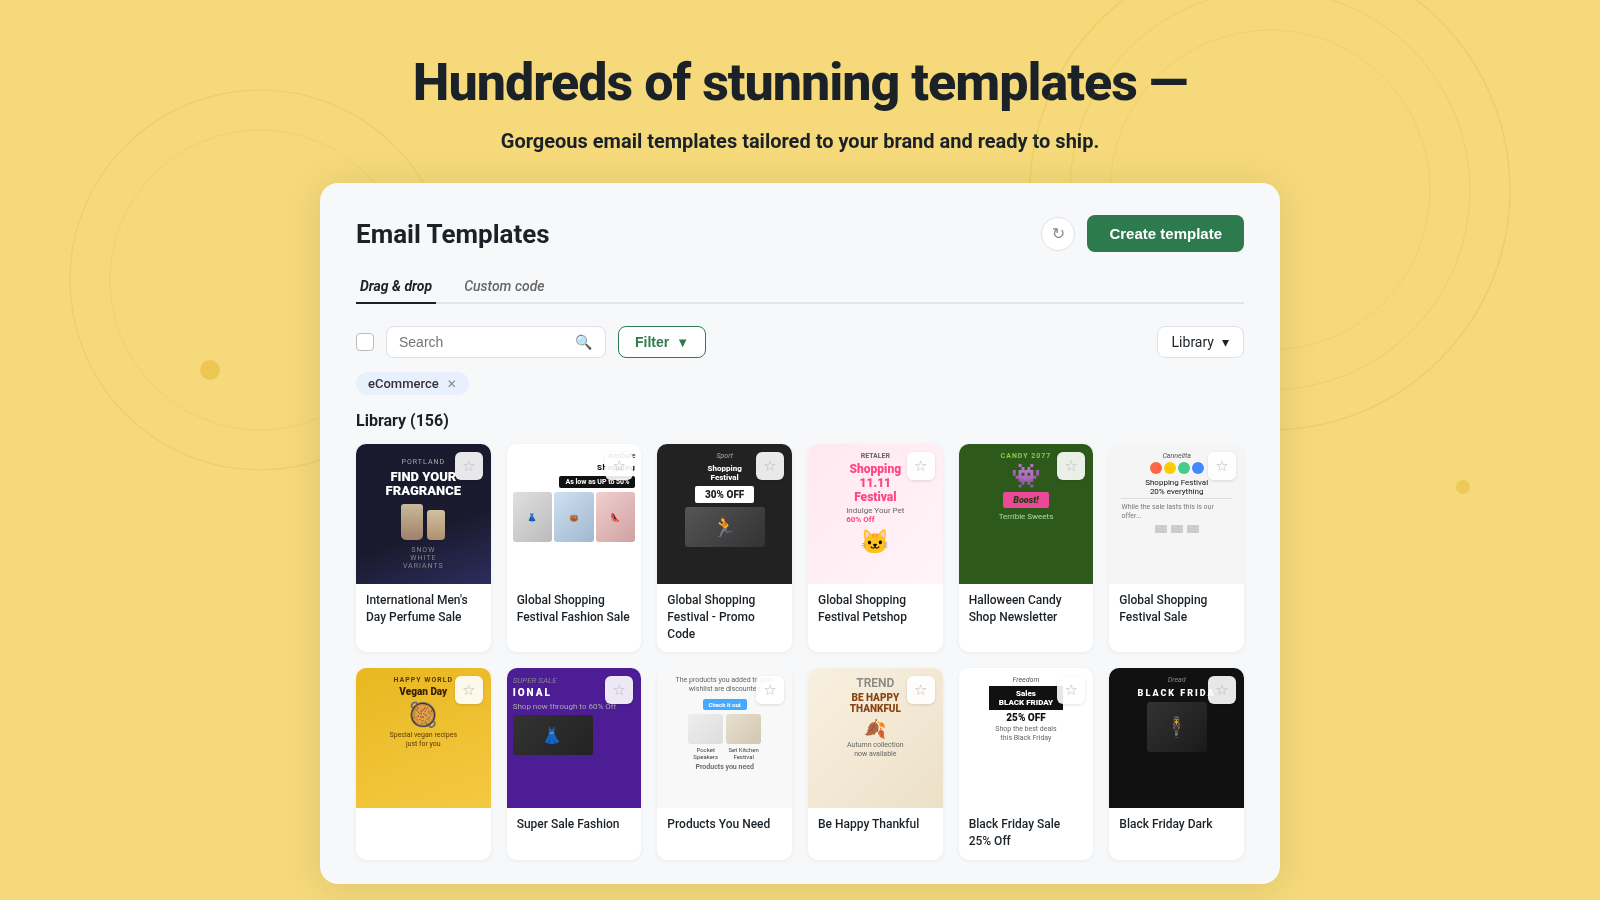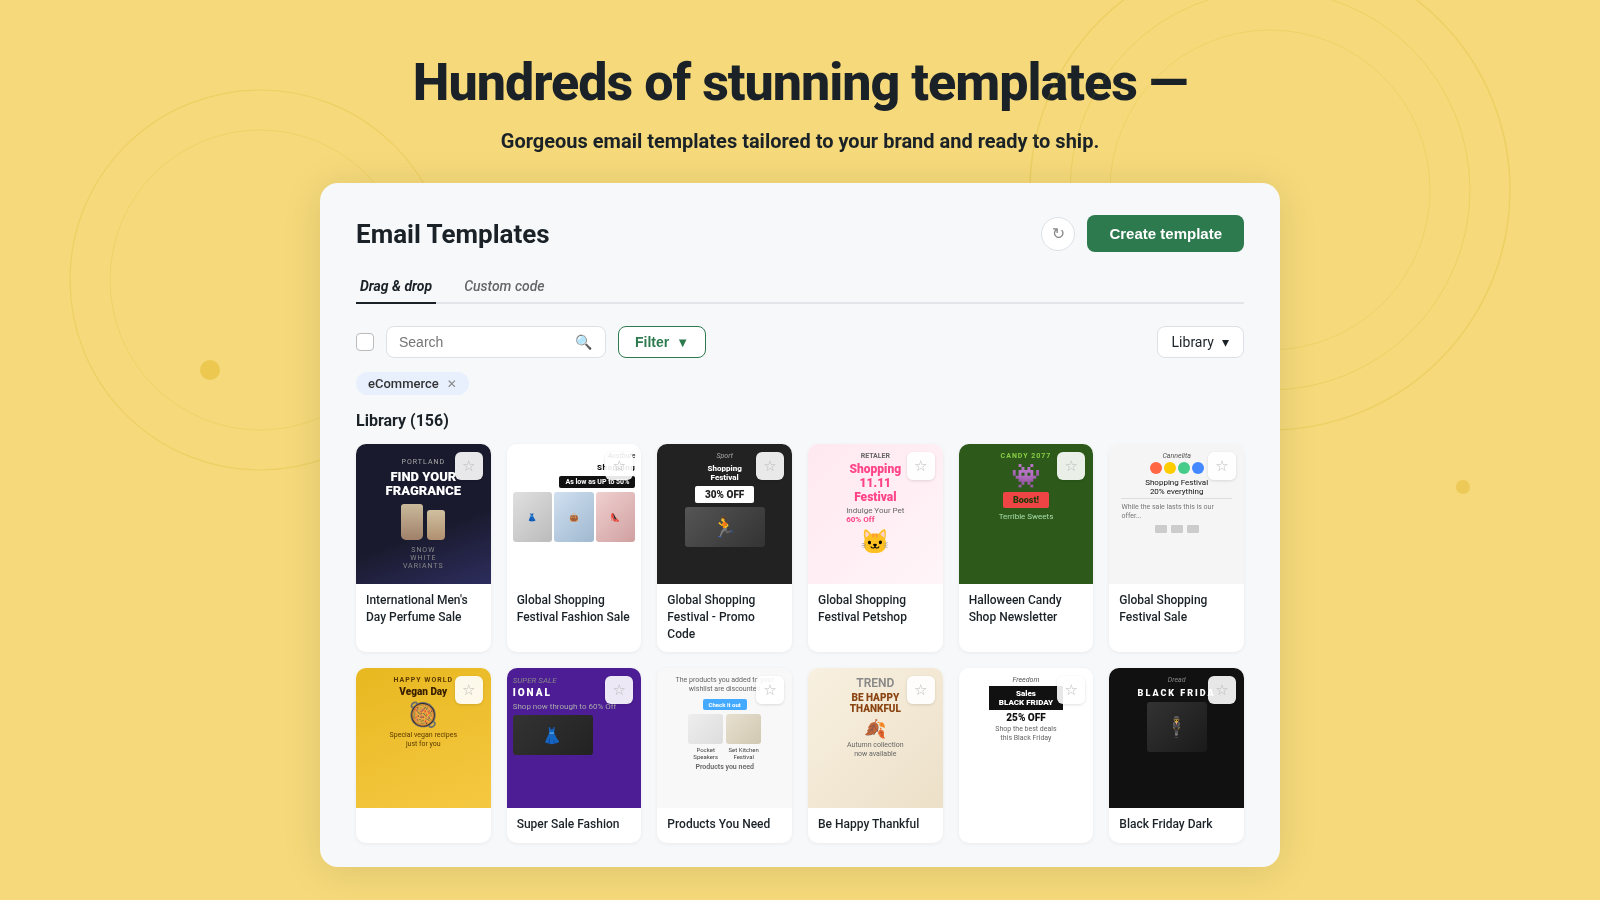--- a/index.html
+++ b/index.html
@@ -372,21 +372,21 @@
         <div style="font-size:24px;">🐱</div>
         <button class="star-btn">☆</button>
       </div>
       <div class="template-name">Global Shopping Festival Petshop</div>
     </div>
 
     <div class="template-card">
       <div class="template-thumb-placeholder tmpl-5" style="background:#2d5a1b; flex-direction:column; justify-content:flex-start; align-items:center; padding:8px 6px 4px;">
         <div style="font-size:7px; color:#88cc44; font-weight:700; letter-spacing:1px; margin-bottom:2px;">CANDY 2077</div>
         <div style="font-size:24px; margin-bottom:2px;">👾</div>
-        <div style="background:#ef4444; color:#1a3a0a; font-size:9px; font-weight:900; padding:3px 10px; border-radius:2px; margin-bottom:4px;">Boost!</div>
+        <div style="background:#ec4899; color:#1a3a0a; font-size:9px; font-weight:900; padding:3px 10px; border-radius:2px; margin-bottom:4px;font-style:italic;">Boost!</div>
         <div style="font-size:8px; color:#aaddaa; text-align:center;">Terrible Sweets</div>
         <button class="star-btn">☆</button>
       </div>
       <div class="template-name">Halloween Candy Shop Newsletter</div>
     </div>
 
     <div class="template-card">
       <div class="template-thumb-placeholder tmpl-6" style="background:#f5f5f5; flex-direction:column; justify-content:flex-start; align-items:center; padding:8px 6px 4px;">
         <div style="font-size:7px; color:#555; font-style:italic; margin-bottom:2px;">Cannelita</div>
         <div style="display:flex; gap:2px; justify-content:center; flex-wrap:wrap; margin-bottom:4px;">
@@ -465,20 +465,21 @@
     </div>
 
     <div class="template-card">
       <div class="template-thumb-placeholder" style="background:#fff; flex-direction:column; justify-content:flex-start; align-items:center; padding:8px 6px 4px;">
         <div style="font-size:7px; color:#555; font-style:italic; margin-bottom:2px;">Freedom</div>
         <div style="background:#111; color:#fff; font-size:8px; font-weight:900; padding:3px 10px; border-radius:0; text-align:center; margin-bottom:2px;">Sales<br>BLACK FRIDAY</div>
         <div style="font-size:10px; font-weight:900; color:#111; margin-bottom:2px;">25% OFF</div>
         <div style="font-size:7px; color:#666; text-align:center; line-height:1.3;">Shop the best deals<br>this Black Friday</div>
         <button class="star-btn">☆</button>
       </div>
+      <div class="template-name">Black Friday Sale 25% Off</div>
     </div>
 
     <div class="template-card">
       <div class="template-thumb-placeholder" style="background:#111; flex-direction:column; justify-content:flex-start; align-items:center; padding:8px 6px 4px;">
         <div style="font-size:7px; color:#888; font-style:italic; margin-bottom:4px;">Dread</div>
         <div style="font-size:9px; font-weight:900; color:#fff; letter-spacing:2px; text-align:center; margin-bottom:4px;">BLACK FRIDA</div>
         <div style="width:60px; height:50px; background:linear-gradient(135deg,#333,#1a1a1a); border-radius:3px; display:flex; align-items:center; justify-content:center; font-size:20px;">🕴</div>
         <button class="star-btn">☆</button>
       </div>
       <div class="template-name">Black Friday Dark</div>

